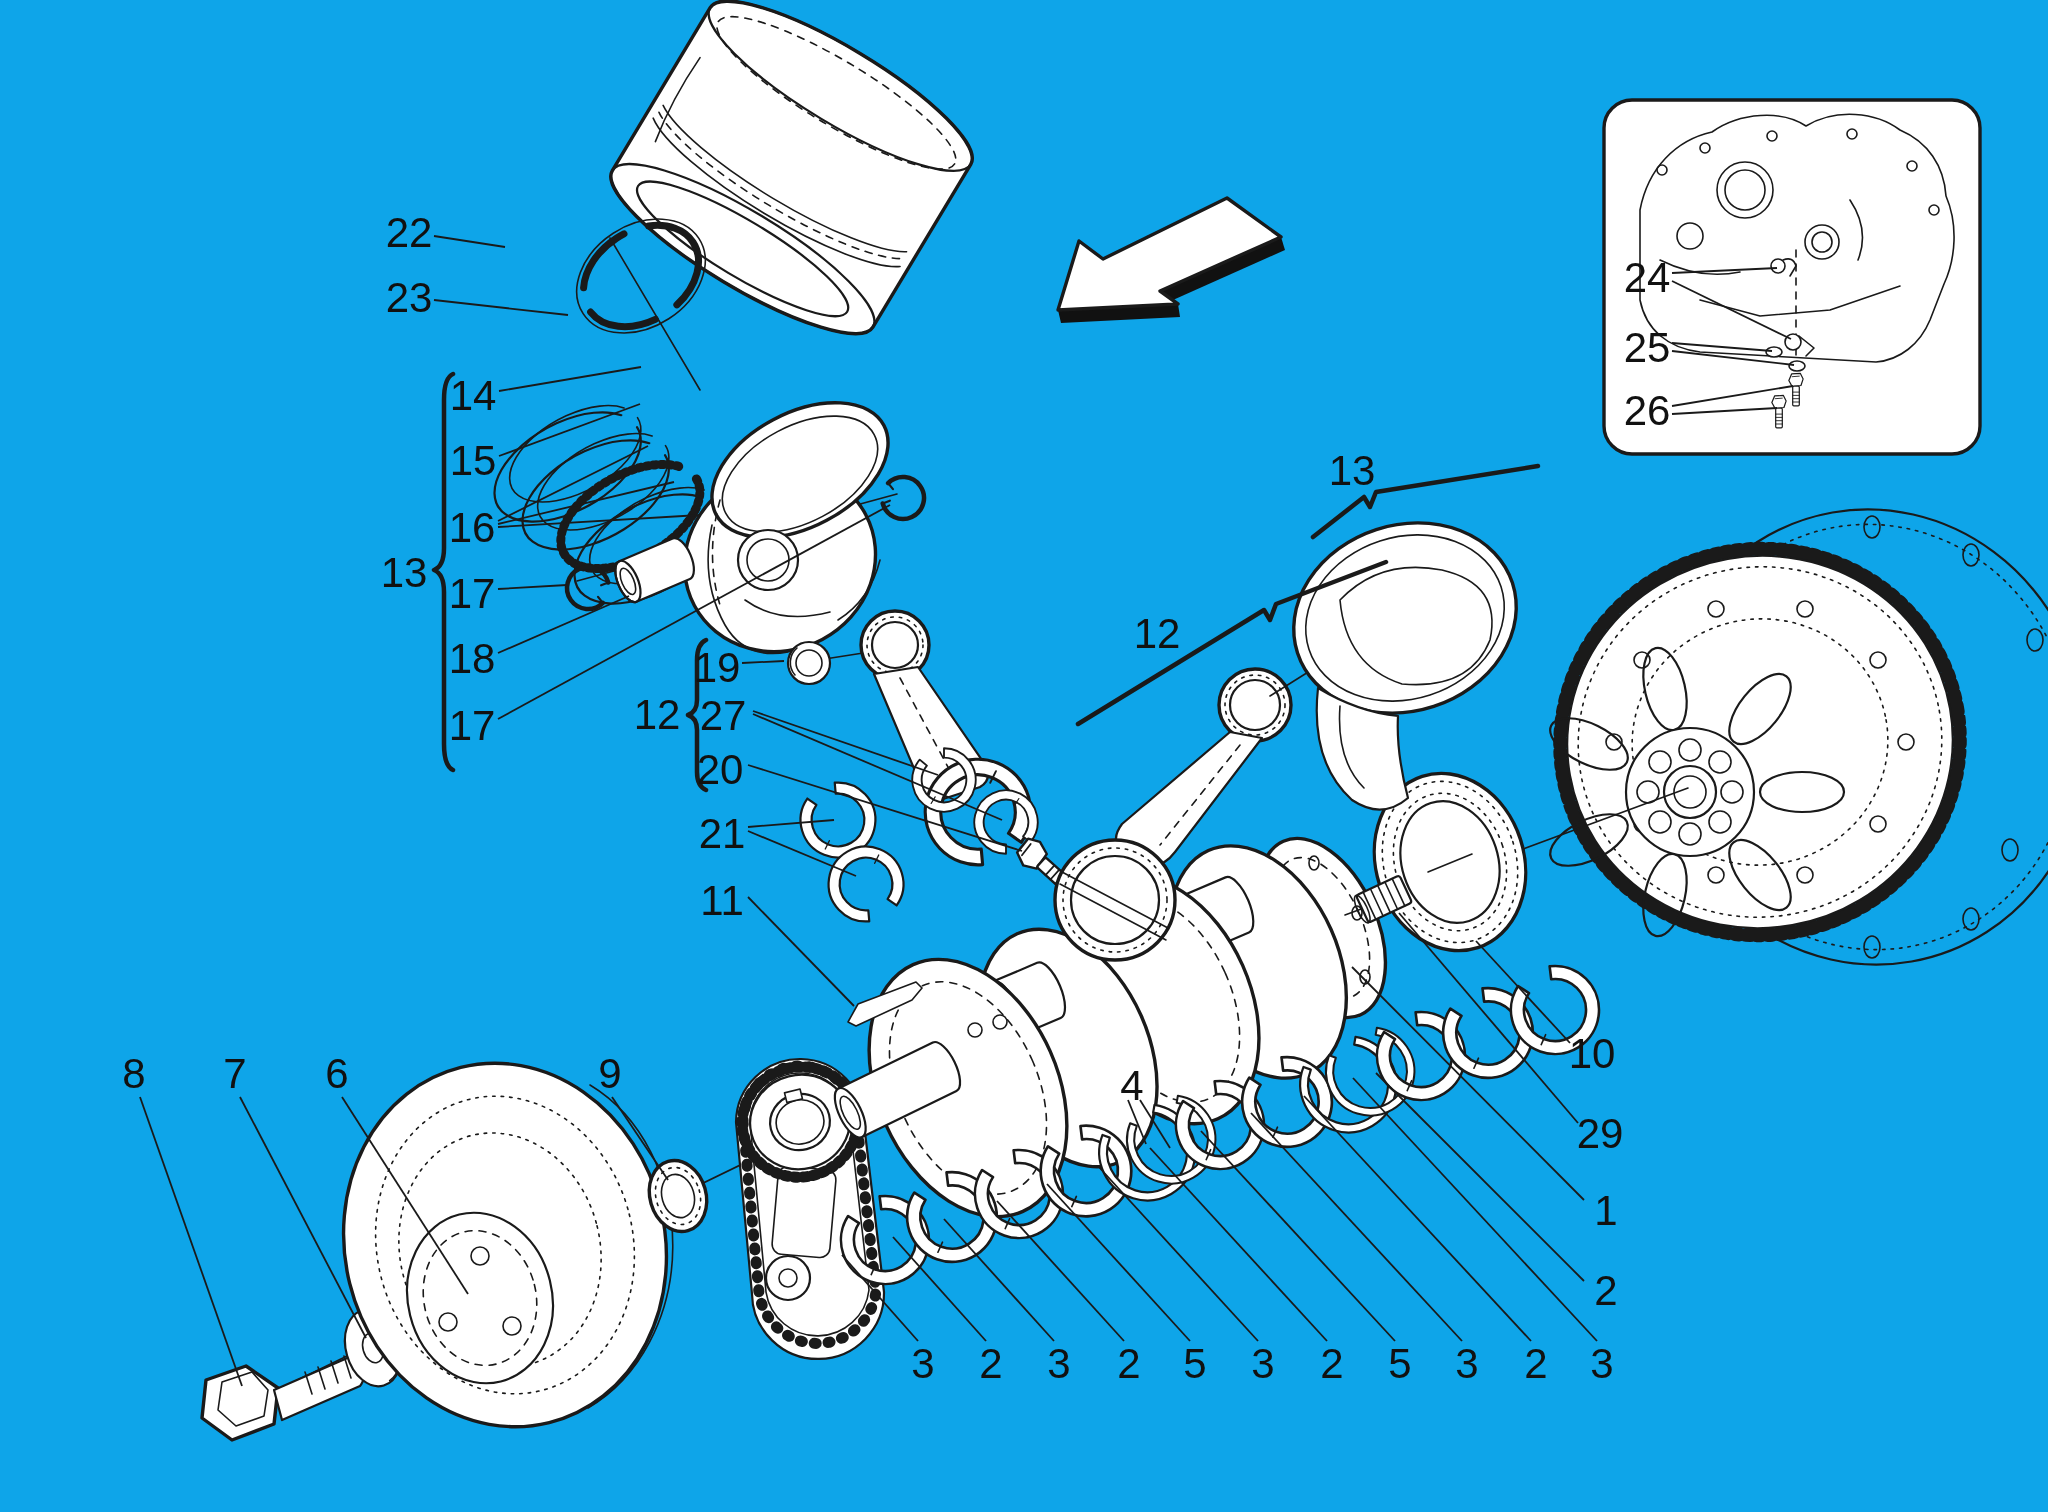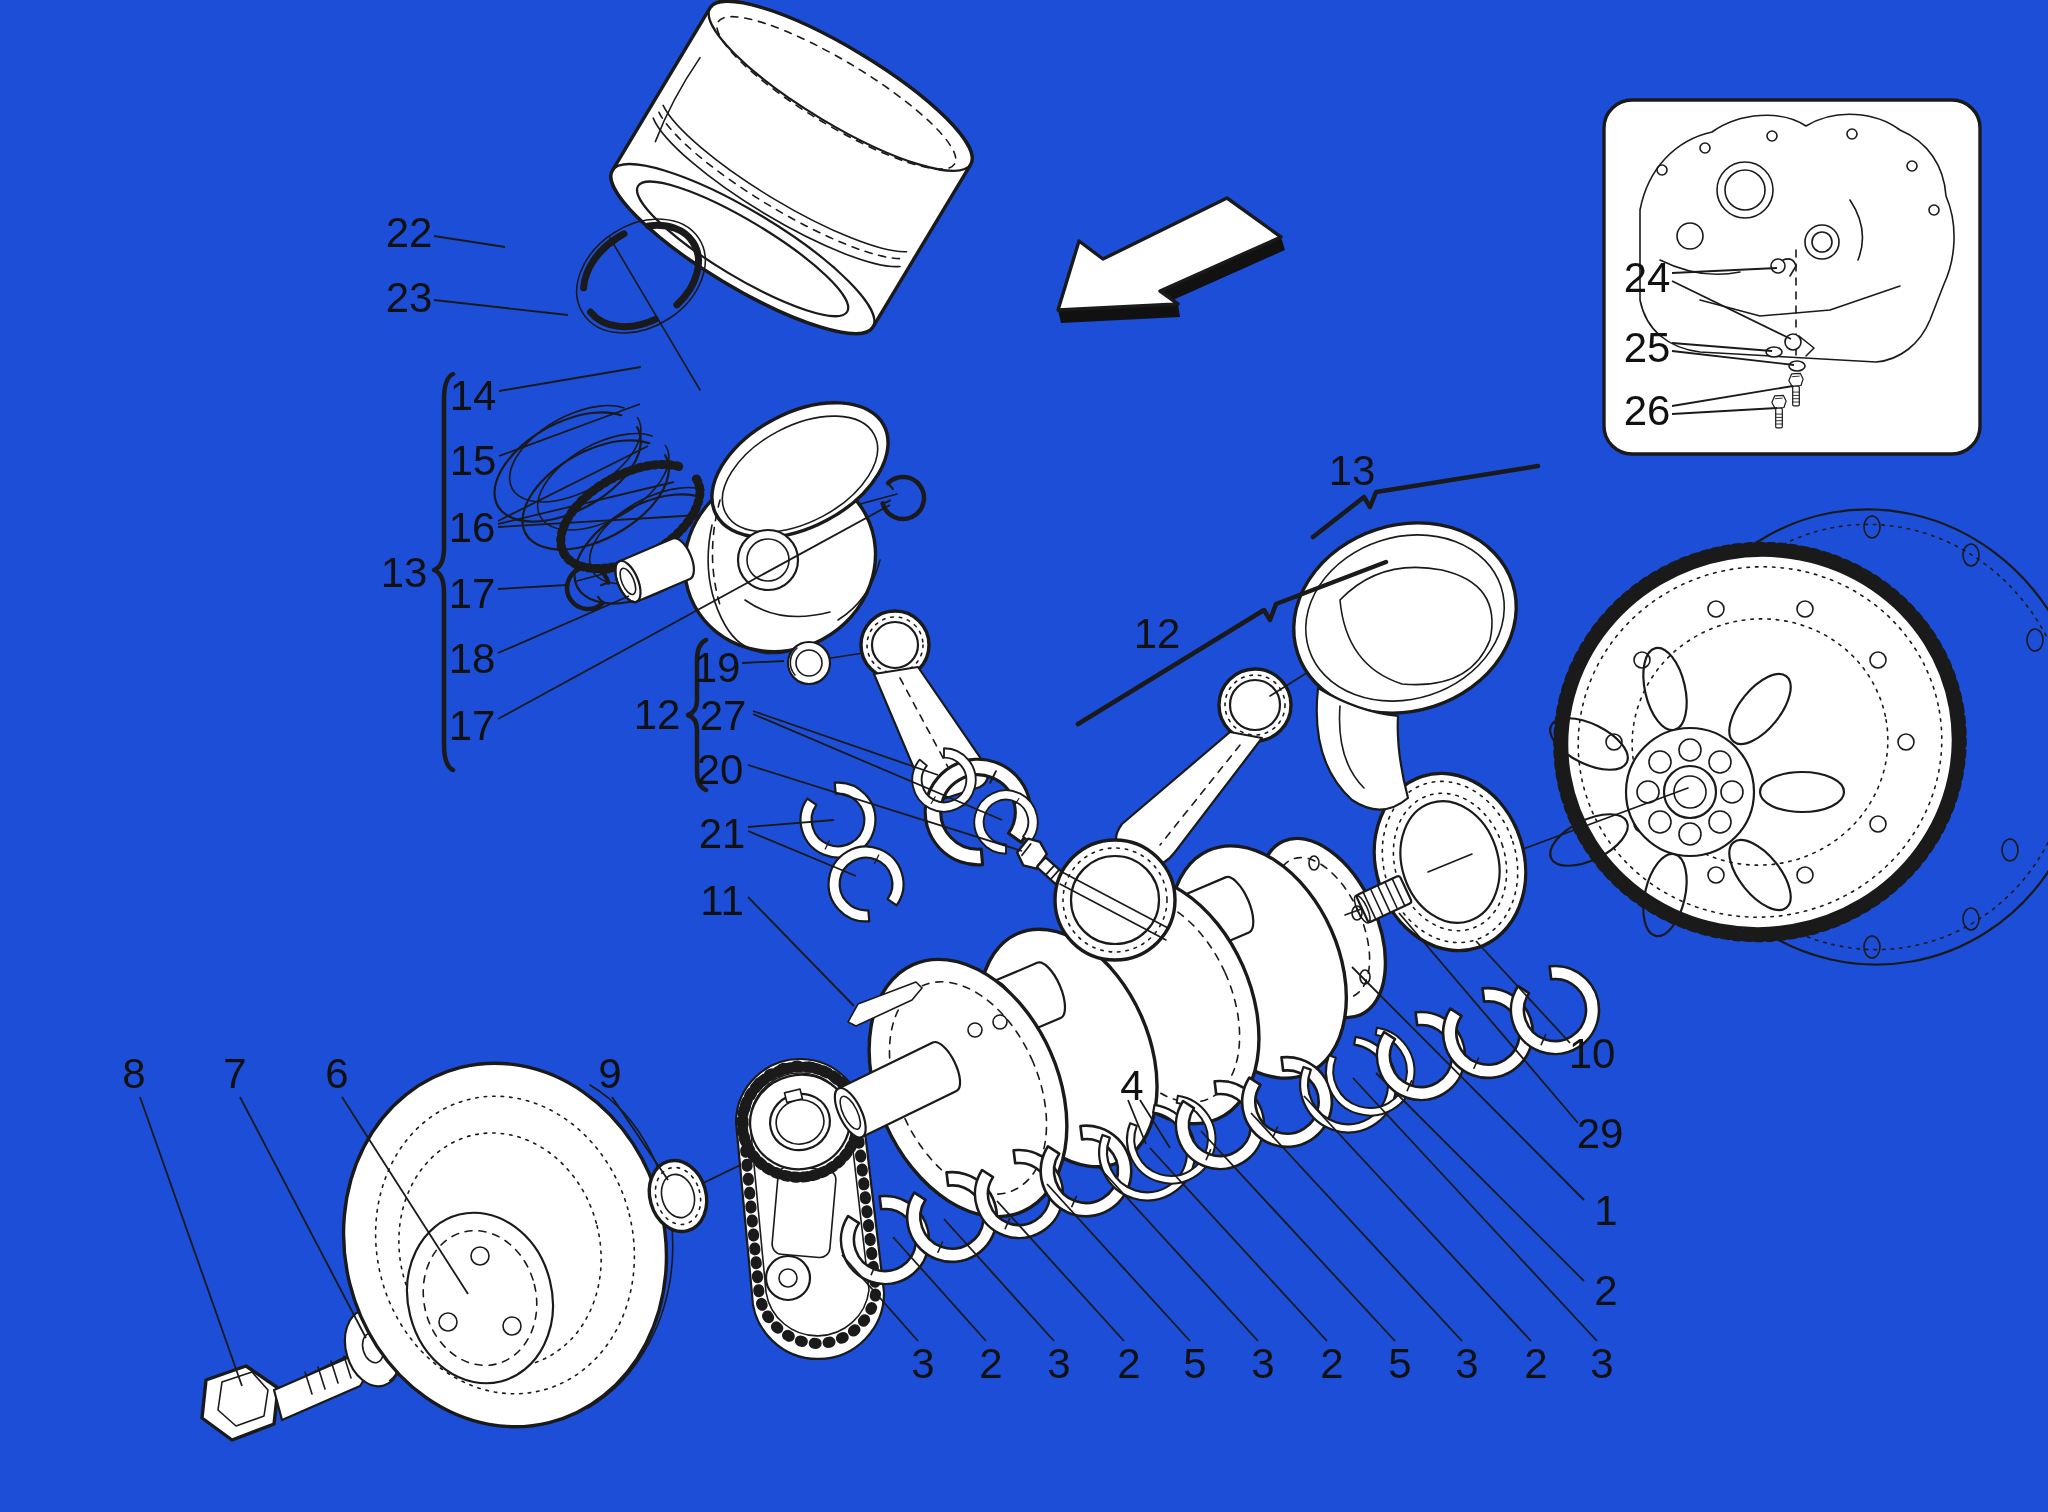--- a/index.html
+++ b/index.html
@@ -1,16 +1,16 @@
 <!DOCTYPE html>
 <html><head>
 <meta charset="utf-8">
 <style>
   html,body{margin:0;padding:0;background:#fff;}
-  #stage{position:relative;width:2048px;height:1512px;background:#1d4ed8;overflow:hidden;}
+  #stage{position:relative;width:2048px;height:1512px;background:#0ea5e9;overflow:hidden;}
   svg{display:block;}
   .ln{fill:none;stroke:#1a1a1a;stroke-width:2.6;stroke-linecap:round;stroke-linejoin:round;}
   .fw{fill:#ffffff;stroke:#1a1a1a;stroke-width:2.6;stroke-linecap:round;stroke-linejoin:round;}
   .thin{stroke-width:1.6;}
   .med{stroke-width:2.2;}
   .bold{stroke-width:3.4;}
   .dash{stroke-dasharray:7 7;}
   .dot{stroke-dasharray:2.5 6;}
   .leader{fill:none;stroke:#1a1a1a;stroke-width:1.8;}
   .bracket{fill:none;stroke:#1a1a1a;stroke-width:4.5;stroke-linecap:round;stroke-linejoin:round;}

